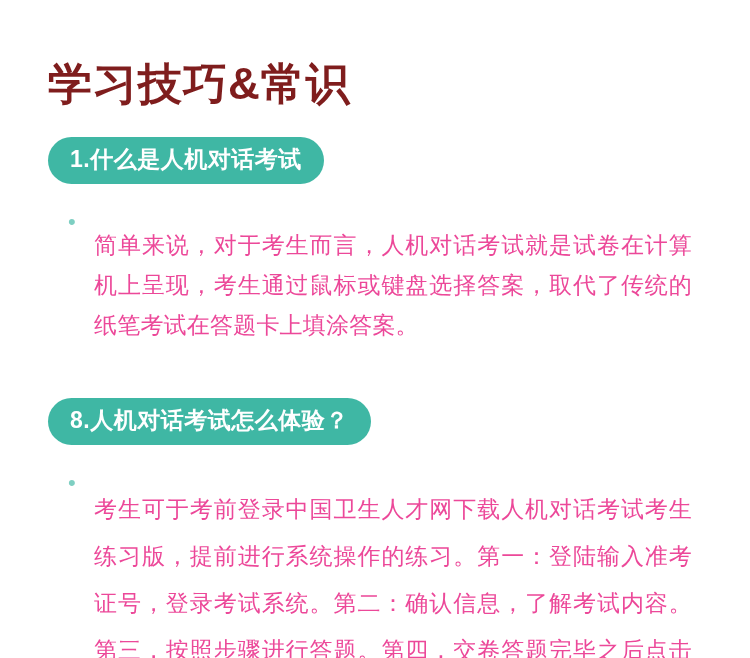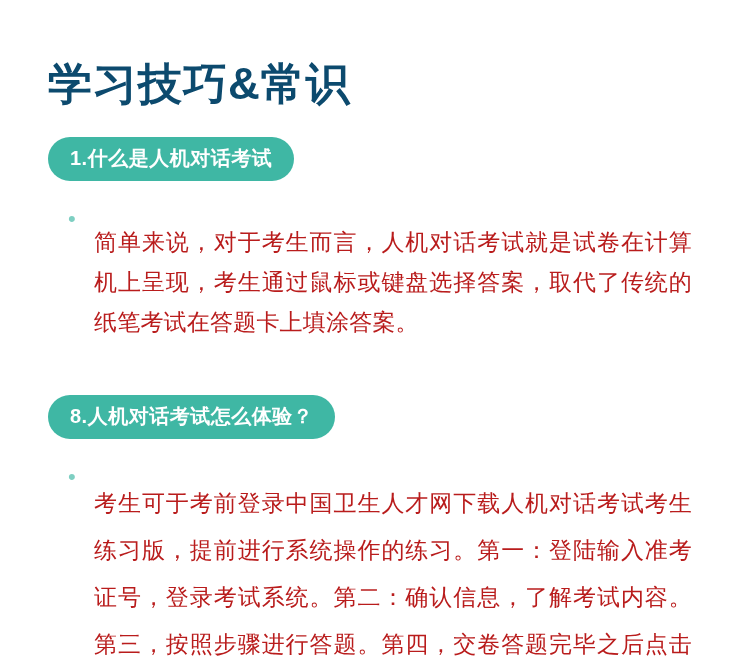--- a/index.html
+++ b/index.html
@@ -20,34 +20,34 @@
     height: 658px;
     box-sizing: border-box;
     padding: 0 48px;
   }
   .main-title {
     margin: 0;
     padding-top: 58px;
     font-size: 44px;
     font-weight: bold;
     letter-spacing: 1px;
-    color: #0c4a6e;
+    color: #7f1d1d;
     line-height: 1.2;
   }
   .section {
     margin-top: 26px;
   }
   .section.second {
     margin-top: 30px;
   }
   .pill {
     display: inline-block;
     background: #3fb7a4;
     color: #ffffff;
-    font-size: 20px;
+    font-size: 23px;
     font-weight: bold;
     line-height: 1;
     padding: 11px 22px 13px 22px;
     border-radius: 24px;
     letter-spacing: 0.5px;
     white-space: nowrap;
   }
   .body-block {
     display: flex;
     margin-top: 18px;
@@ -58,21 +58,21 @@
     width: 26px;
     color: #7ecfc2;
     font-size: 22px;
     line-height: 40px;
     text-align: left;
   }
   .body-text {
     flex: 1 1 auto;
     font-size: 23px;
     line-height: 40px;
-    color: #b91c1c;
+    color: #ec4899;
     letter-spacing: 0.2px;
     text-align: justify;
     padding-right: 10px;
   }
   .body-text.loose {
     line-height: 47px;
   }
 </style>
 </head>
 <body>

